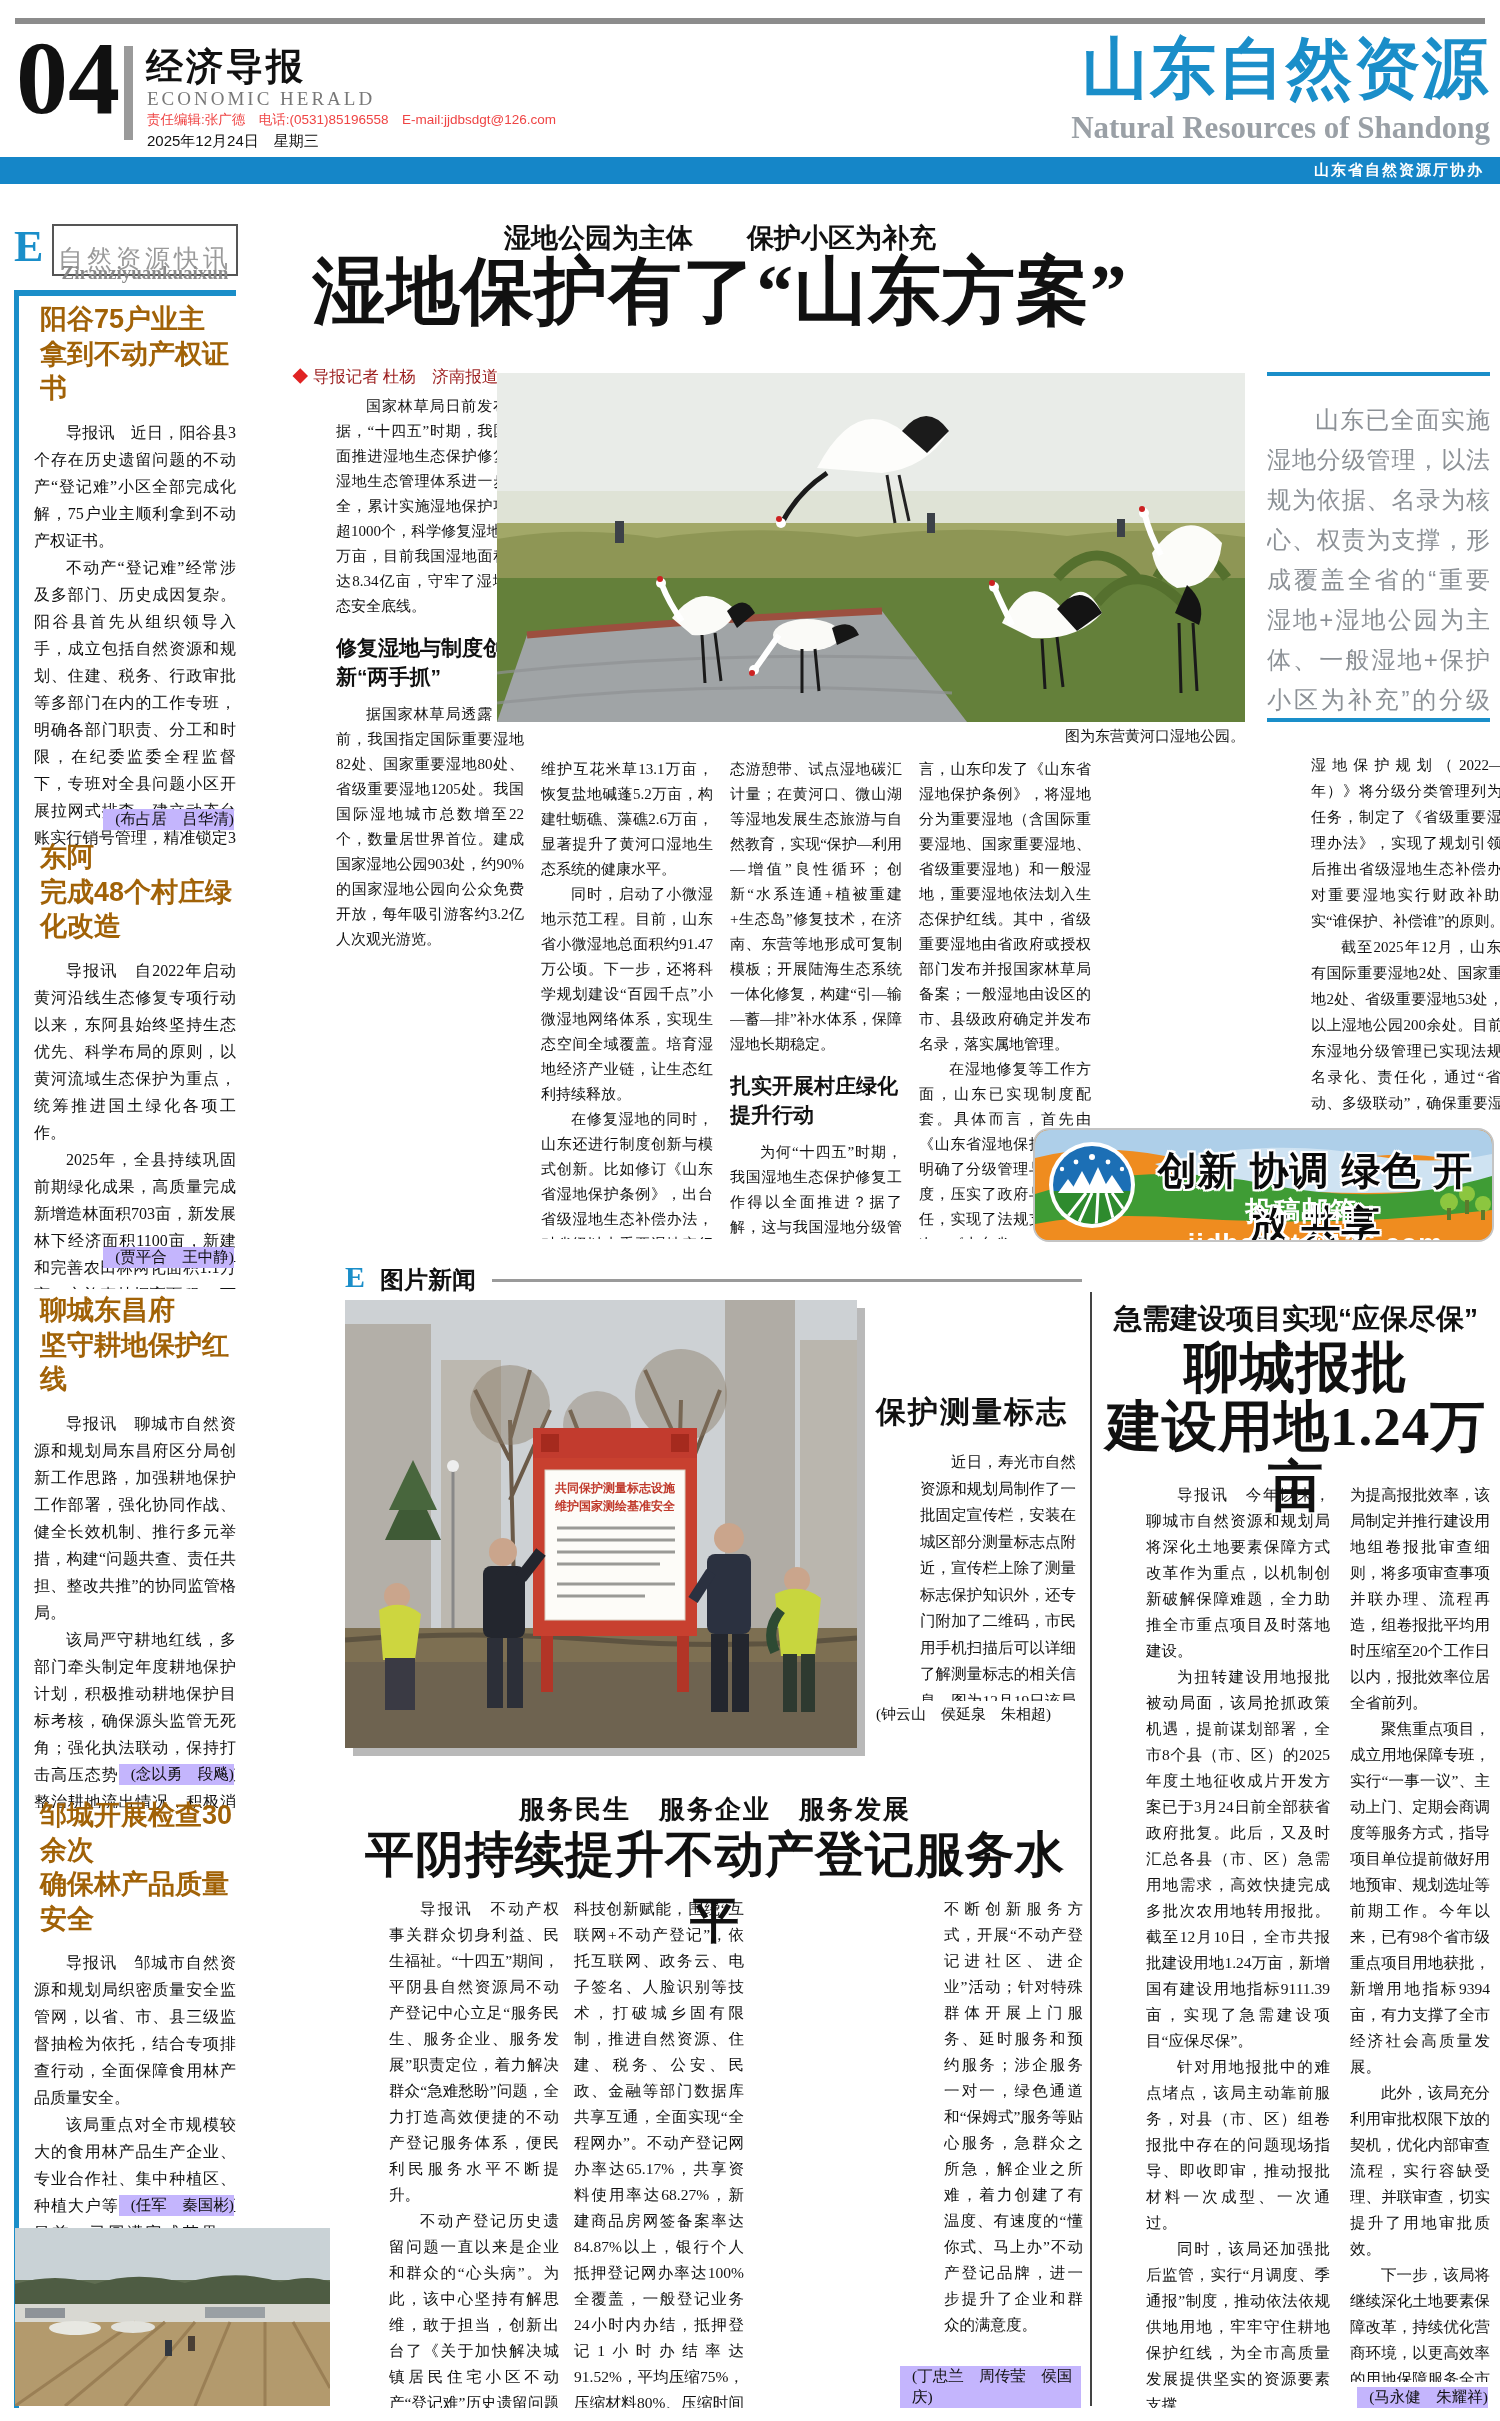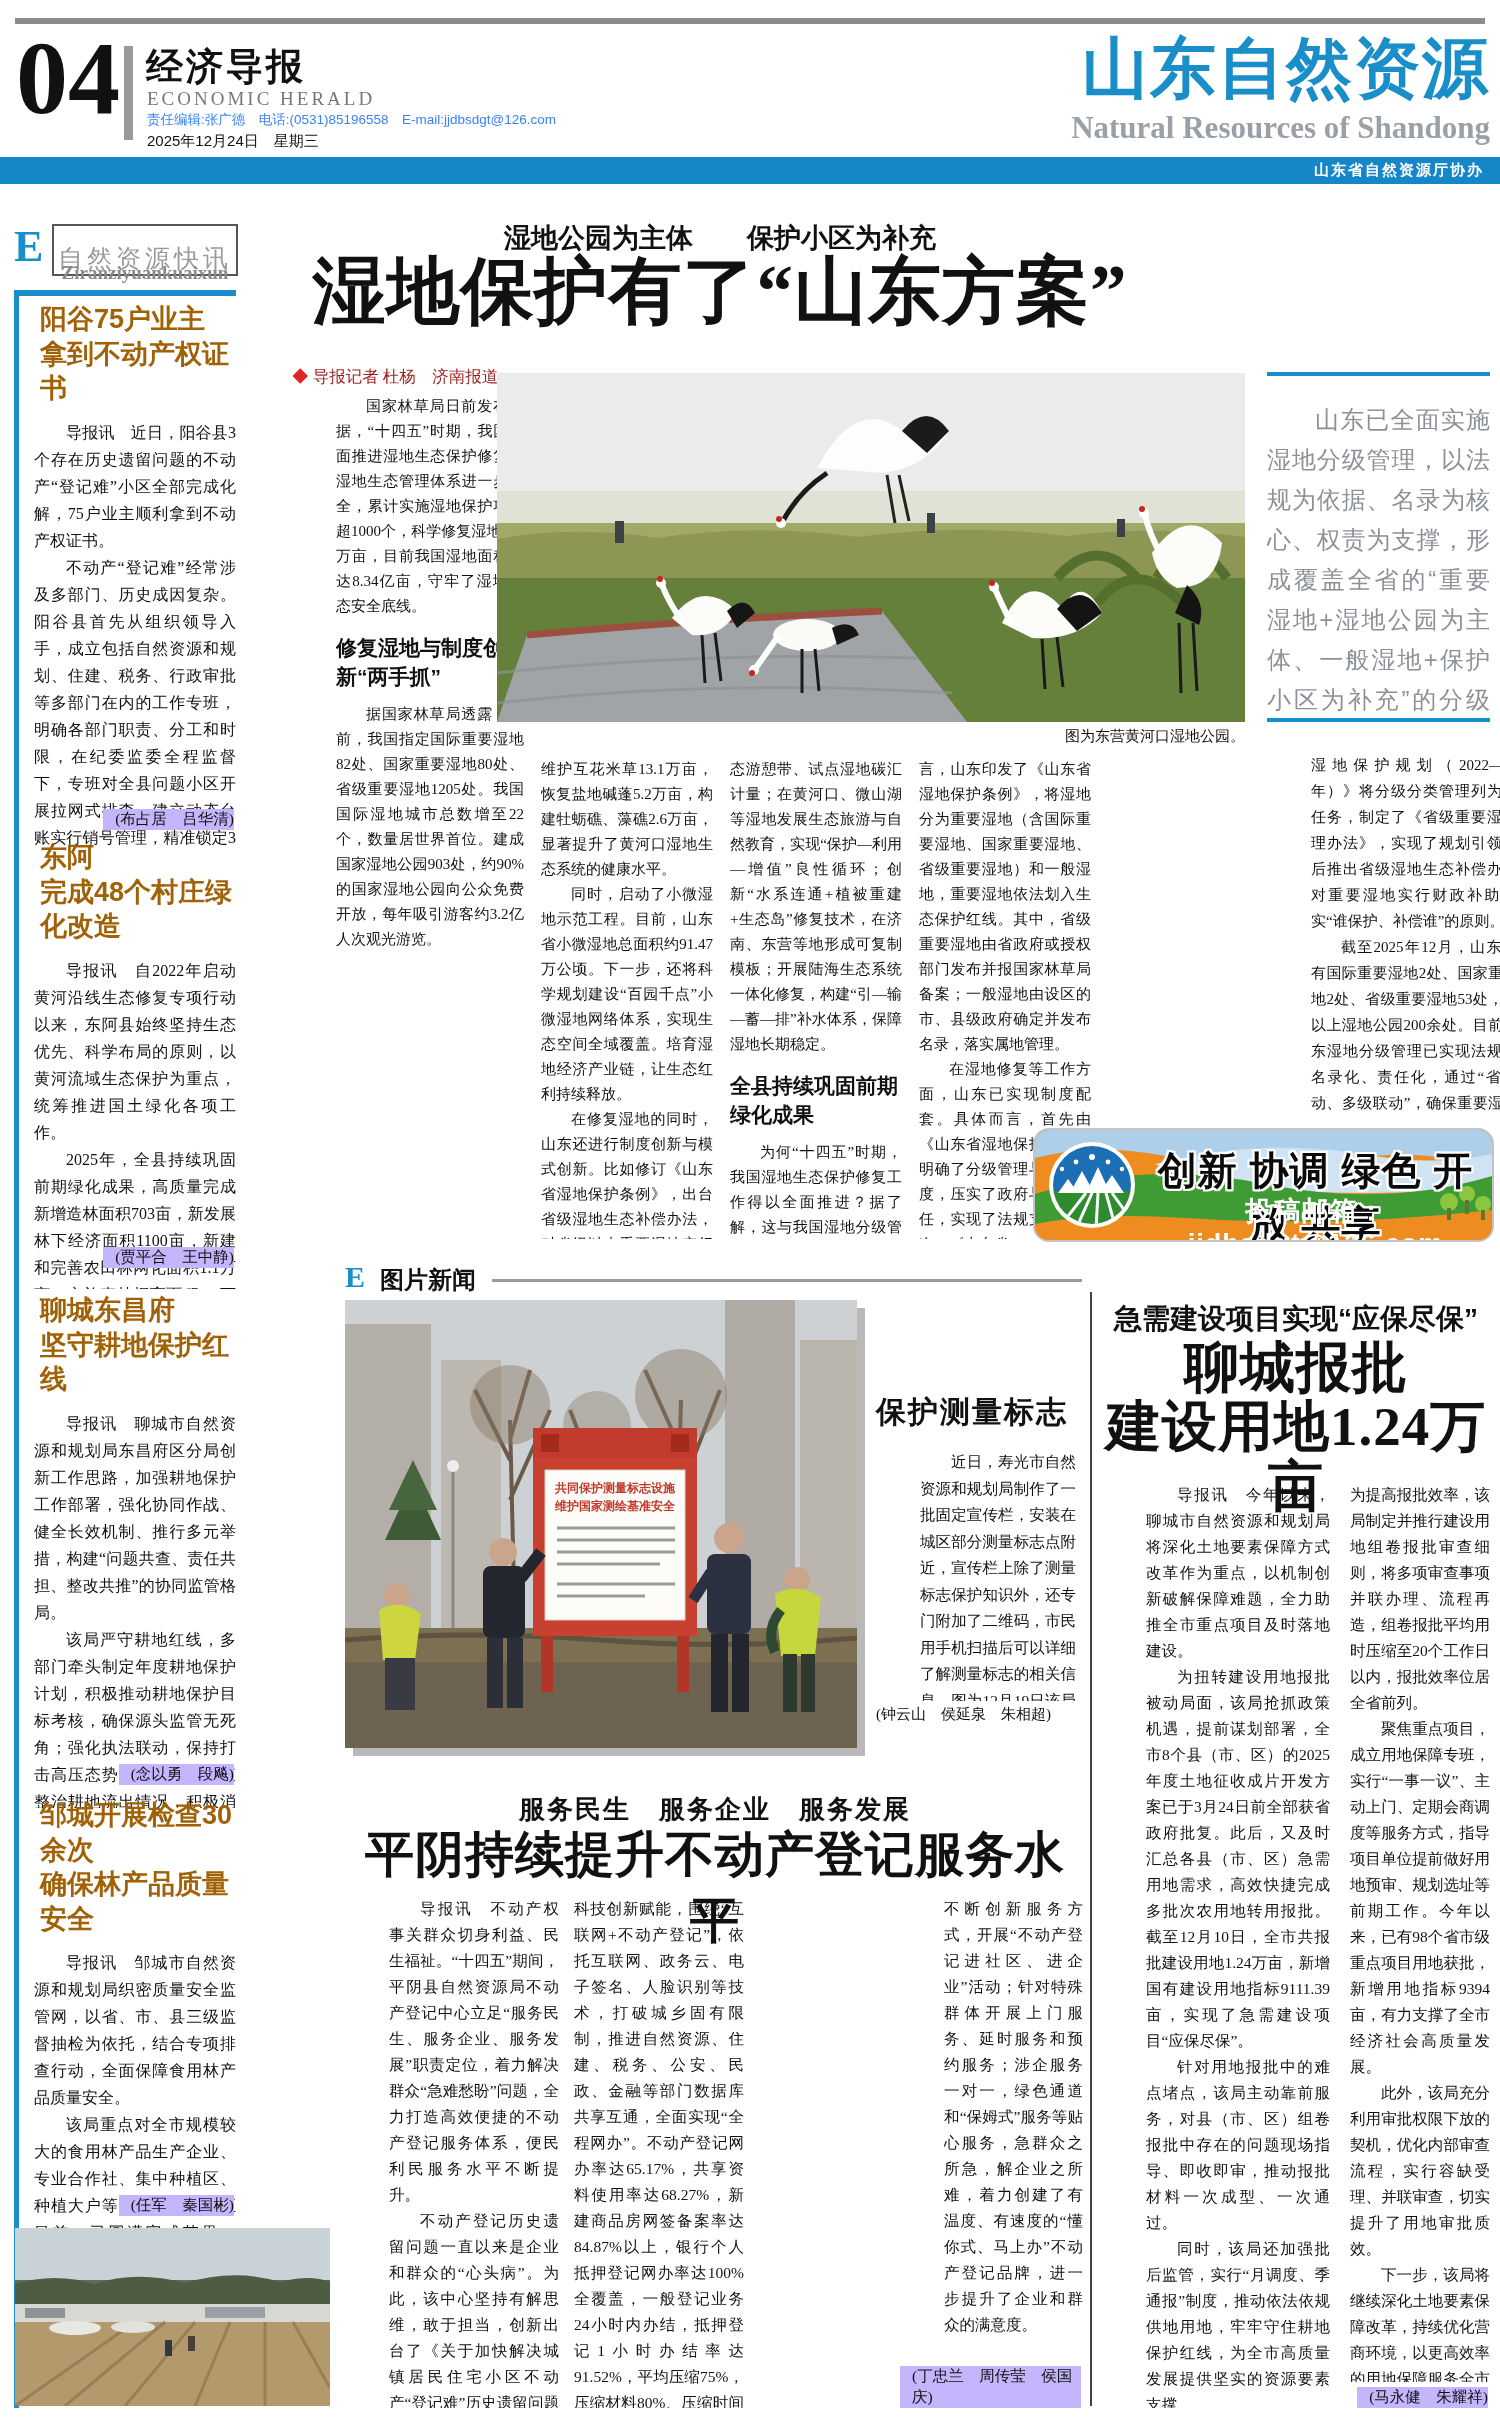--- a/index.html
+++ b/index.html
@@ -34,21 +34,21 @@
 
 <div class="page">
 
   <div class="abs rule" style="left:15px;top:18px;width:1470px;height:6px;"></div>
 
   <div class="abs" style="left:16px;top:26px;font-size:104px;font-weight:900;line-height:1;">04</div>
   <div class="abs" style="left:124px;top:46px;width:9px;height:94px;background:#9a9a9a;"></div>
 
   <div class="abs sans" style="left:146px;top:42px;font-size:37px;font-weight:900;letter-spacing:3px;">经济导报</div>
   <div class="abs" style="left:147px;top:88px;font-size:19px;color:#787878;letter-spacing:3px;">ECONOMIC HERALD</div>
-  <div class="abs sans" style="left:147px;top:111px;font-size:13.5px;color:#3b82f6;">责任编辑:张广德　电话:(0531)85196558　E-mail:jjdbsdgt@126.com</div>
+  <div class="abs sans" style="left:147px;top:111px;font-size:13.5px;color:#ef4444;">责任编辑:张广德　电话:(0531)85196558　E-mail:jjdbsdgt@126.com</div>
   <div class="abs sans" style="left:147px;top:132px;font-size:15px;">2025年12月24日　星期三</div>
 
   <div class="abs" style="left:950px;top:36px;width:540px;text-align:right;font-size:66px;font-weight:900;color:#1a8ec9;letter-spacing:2px;line-height:1;">山东自然资源</div>
   <div class="abs" style="left:860px;top:110px;width:630px;text-align:right;font-size:31px;color:#9aa0a6;font-weight:700;">Natural Resources of Shandong</div>
 
   <div class="abs" style="left:0;top:157px;width:1500px;height:27px;background:#1586c8;">
     <div class="sans" style="position:absolute;right:16px;top:4px;font-size:15px;font-weight:700;color:#fff;letter-spacing:2px;">山东省自然资源厅协办</div>
   </div>
 
   <div class="abs" style="left:14px;top:225px;font-size:44px;font-weight:900;color:#1a8ec9;font-family:'Liberation Serif',serif;line-height:1;">E</div>
@@ -195,21 +195,21 @@
 
   <div class="abs col lead-col cont jt" style="left:497px;top:757px;width:172px;height:482px;">
       <p>维护互花米草13.1万亩，恢复盐地碱蓬5.2万亩，构建牡蛎礁、藻礁2.6万亩，显著提升了黄河口湿地生态系统的健康水平。</p>
       <p>同时，启动了小微湿地示范工程。目前，山东省小微湿地总面积约91.47万公顷。下一步，还将科学规划建设“百园千点”小微湿地网络体系，实现生态空间全域覆盖。培育湿地经济产业链，让生态红利持续释放。</p>
       <p>在修复湿地的同时，山东还进行制度创新与模式创新。比如修订《山东省湿地保护条例》，出台省级湿地生态补偿办法，对省级以上重要湿地实行财政补助，落实“谁保护、补偿谁”原则，并且以黄河口国家公园创建为牵引，划定生态保护红线，实行核心区与一般控制区差别化管控。同时在模式创新方面，山东探索“湿地+渔耕”“湿地+文旅”，如东洋河村打造15公里生</p>
     </div>
   <div class="abs col lead-col" style="left:686px;top:757px;width:172px;height:482px;">
     <div class="jt cont">
         <p>态游憩带、试点湿地碳汇计量；在黄河口、微山湖等湿地发展生态旅游与自然教育，实现“保护—利用—增值”良性循环；创新“水系连通+植被重建+生态岛”修复技术，在济南、东营等地形成可复制模板；开展陆海生态系统一体化修复，构建“引—输—蓄—排”补水体系，保障湿地长期稳定。</p>
       </div>
-    <h3 class="sub">全县持续巩固前期绿化成果</h3>
+    <h3 class="sub">扎实开展村庄绿化提升行动</h3>
     <div class="jt">
         <p>为何“十四五”时期，我国湿地生态保护修复工作得以全面推进？据了解，这与我国湿地分级管理体系的进一步健全密切相关。</p>
       </div>
   </div>
   <div class="abs col lead-col cont jt" style="left:875px;top:757px;width:172px;height:482px;">
       <p>言，山东印发了《山东省湿地保护条例》，将湿地分为重要湿地（含国际重要湿地、国家重要湿地、省级重要湿地）和一般湿地，重要湿地依法划入生态保护红线。其中，省级重要湿地由省政府或授权部门发布并报国家林草局备案；一般湿地由设区的市、县级政府确定并发布名录，落实属地管理。</p>
       <p>在湿地修复等工作方面，山东已实现制度配套。具体而言，首先由《山东省湿地保护条例》明确了分级管理与名录制度，压实了政府与部门责任，实现了法规支撑；其次，《山东省</p>
     </div>
 
   <div class="abs pq" style="left:1267px;top:372px;width:223px;height:300px;overflow:hidden;">

